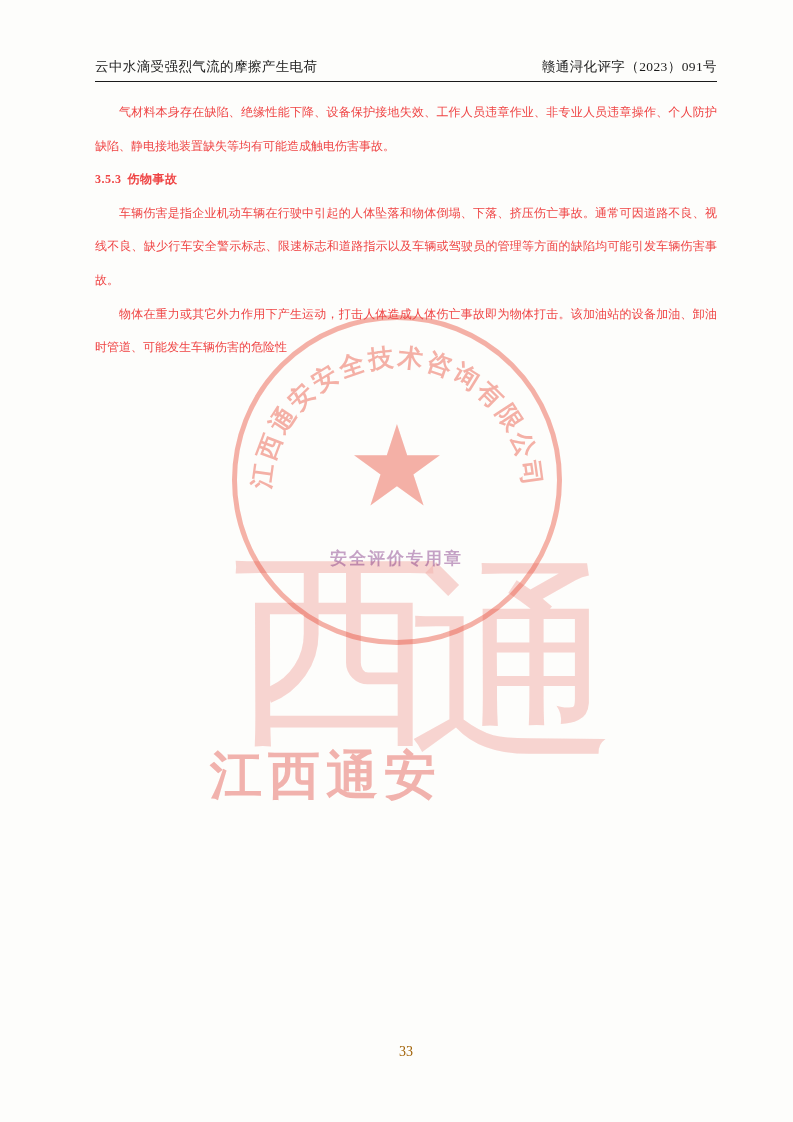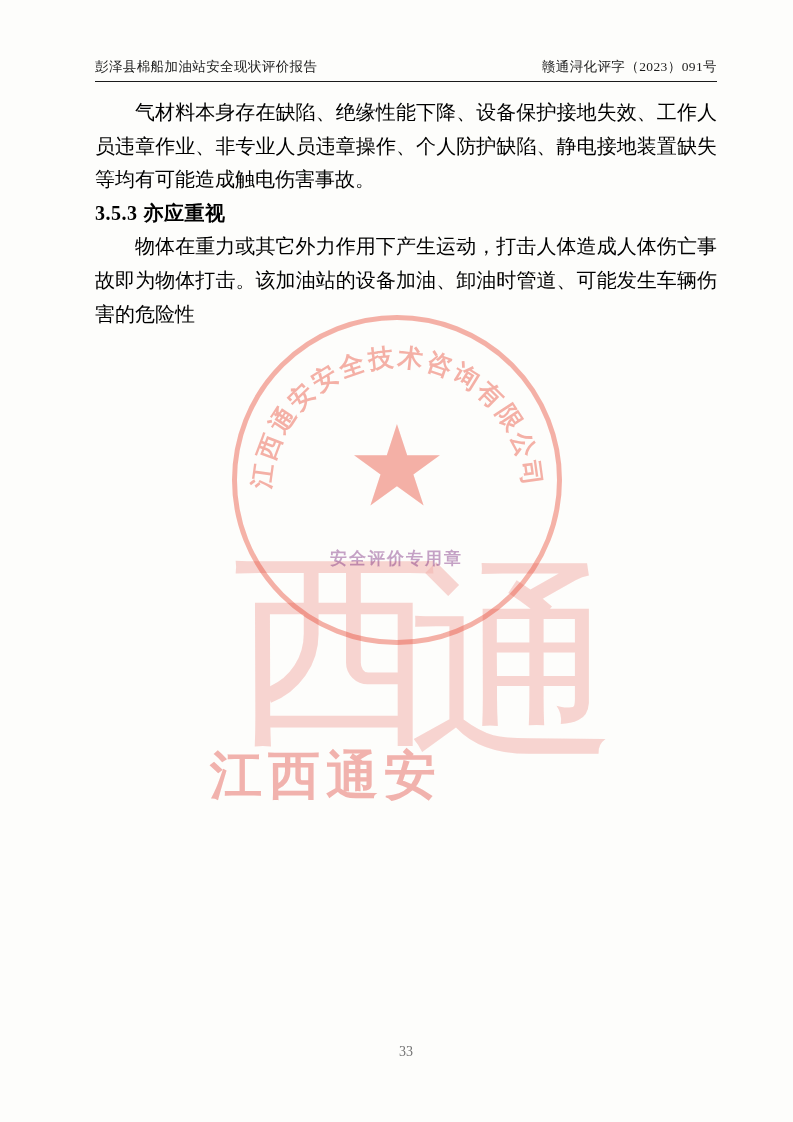--- a/index.html
+++ b/index.html
@@ -41,23 +41,23 @@
   .header-rule {
     position: relative;
     height: 0;
     border-bottom: 1.3px solid #1b1b1b;
     margin-bottom: 14px;
   }
   
   .content {
     position: relative;
     z-index: 3;
-    font-size: 20px;
+    font-size: 12px;
     line-height: 33.6px;
-    color: #000000;
+    color: #ef4444;
     text-align: justify;
     text-justify: inter-ideograph;
   }
   .para {
     margin: 0;
     text-indent: 2em;
   }
   .heading {
     margin: 0;
     font-weight: bold;
@@ -69,21 +69,21 @@
     margin-top: 36px;
   }
   
   .page-number {
     position: absolute;
     left: 0;
     right: 0;
     top: 986px;
     text-align: center;
     font-size: 14px;
-    color: #737373;
+    color: #a16207;
   }
   
   .watermark {
     position: absolute;
     left: 0;
     top: 0;
     width: 793px;
     height: 1122px;
     pointer-events: none;
     z-index: 2;
@@ -181,33 +181,34 @@
       <div class="wm-star">★</div>
       <div class="wm-sub">安全评价专用章</div>
     </div>
 
     <div class="wm-text">江西通安</div>
   </div>
 
   <div class="page-inner">
 
     <div class="header">
-      <div class="header-left">彭泽县棉船加油站安全现状评价报告</div>
+      <div class="header-left">云中水滴受强烈气流的摩擦产生电荷</div>
       <div class="header-right">赣通浔化评字（2023）091号</div>
     </div>
     <div class="header-rule"></div>
 
     <div class="content">
 
       <p class="para">气材料本身存在缺陷、绝缘性能下降、设备保护接地失效、工作人员违章作业、非专业人员违章操作、个人防护缺陷、静电接地装置缺失等均有可能造成触电伤害事故。</p>
 
       <p class="heading">
-        <span class="num">3.5.3</span><span>亦应重视</span>
+        <span class="num">3.5.3</span><span>伤物事故</span>
       </p>
 
+      <p class="para">车辆伤害是指企业机动车辆在行驶中引起的人体坠落和物体倒塌、下落、挤压伤亡事故。通常可因道路不良、视线不良、缺少行车安全警示标志、限速标志和道路指示以及车辆或驾驶员的管理等方面的缺陷均可能引发车辆伤害事故。</p>
 
 
 
 
       <p class="para">物体在重力或其它外力作用下产生运动，打击人体造成人体伤亡事故即为物体打击。该加油站的设备加油、卸油时管道、可能发生车辆伤害的危险性</p>
 
     </div>
 
     <div class="page-number">33</div>
   </div>

